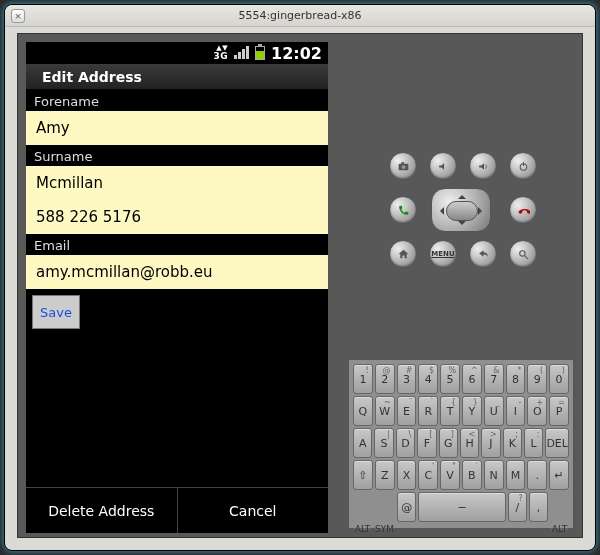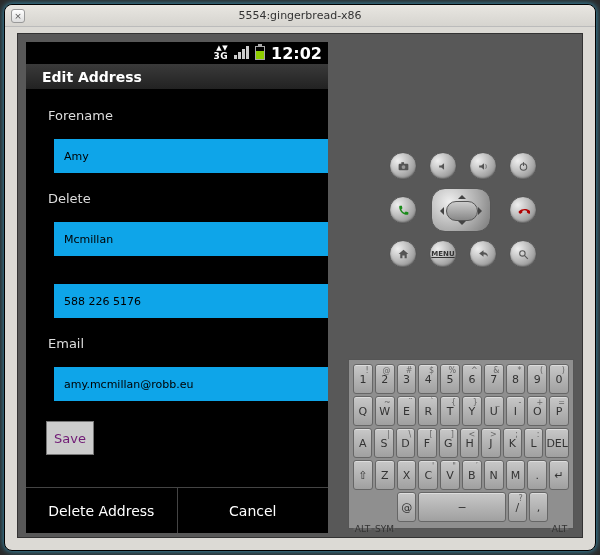--- a/index.html
+++ b/index.html
@@ -55,31 +55,31 @@
   .statusbar .sb-batt::before{content:"";position:absolute;top:-3px;left:2px;width:4px;height:2px;background:#aaa;}
   .statusbar .sb-batt .fill{position:absolute;left:0;right:0;bottom:0;height:70%;background:#8fce00;}
   .statusbar .clock{ font-size:16px; }
 
   .app-title {
     height: 26px; line-height: 26px; padding: 0 16px; font-size: 14px; font-weight: bold;
     background: linear-gradient(#3a3a3a,#222);
     border-bottom: 1px solid #000;
   }
 
-  .form { padding: 14px; }
+  .form { padding: 0; }
   .field-label {
     color: #ddd; font-size: 13px; padding: 4px 8px 2px 8px; background:#000;
   }
   .field-input {
-    margin: 14px; width: 100%; height: 34px; padding: 0 10px;
-    background: #0ea5e9; color: #000; font-size: 11px; border: none;
+    margin: 0; width: 100%; height: 34px; padding: 0 10px;
+    background: #fef9c3; color: #000; font-size: 15px; border: none;
     outline: none;
   }
   .save-btn {
-    margin: 6px; width: 48px; height: 34px; background:#ccc; color:#701a75;
+    margin: 6px; width: 48px; height: 34px; background:#ccc; color:#1d4ed8;
     border:1px solid #777; font-size:13px;
   }
 
   .bottom-bar {
     position:absolute; left:0; right:0; bottom:0; height:46px;
     display:flex; border-top:1px solid #444;
   }
   .bottom-bar button{
     flex:1; background:#000; color:#fff; border:none; font-size:14px;text-align:center;
   }
@@ -159,21 +159,21 @@
           </div>
         <div class="clock">12:02</div>
       </div>
 
       <div class="app-title">Edit Address</div>
 
       <div class="form">
         <div class="field-label">Forename</div>
         <input class="field-input" value="Amy" style="">
 
-        <div class="field-label">Delete</div>
+        <div class="field-label">Surname</div>
         <input class="field-input" value="Mcmillan" style="">
 
         <input class="field-input" value="588 226 5176" style="">
 
         <div class="field-label">Email</div>
         <input class="field-input" value="amy.mcmillan@robb.eu" style="">
 
         <button class="save-btn">Save</button>
       </div>
 

